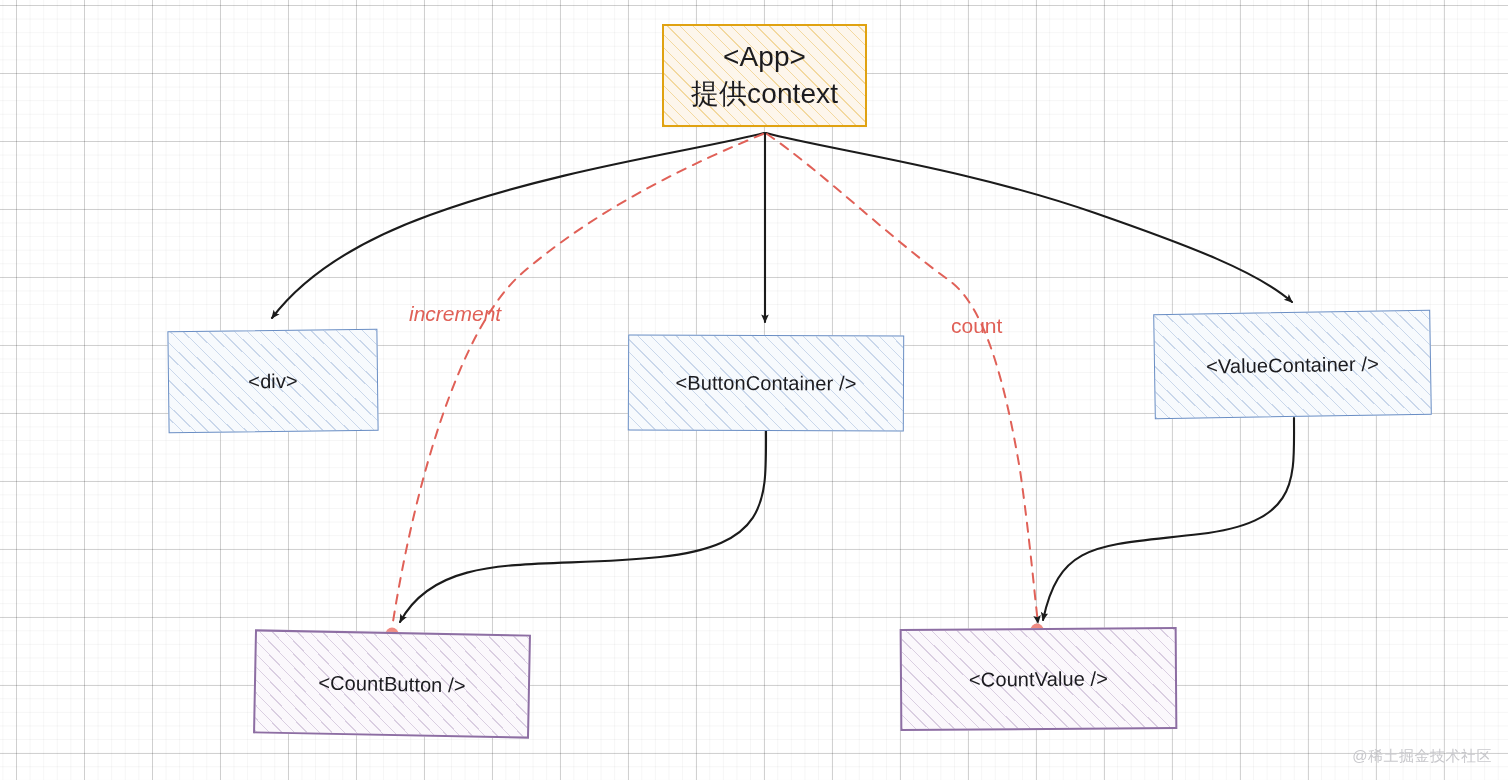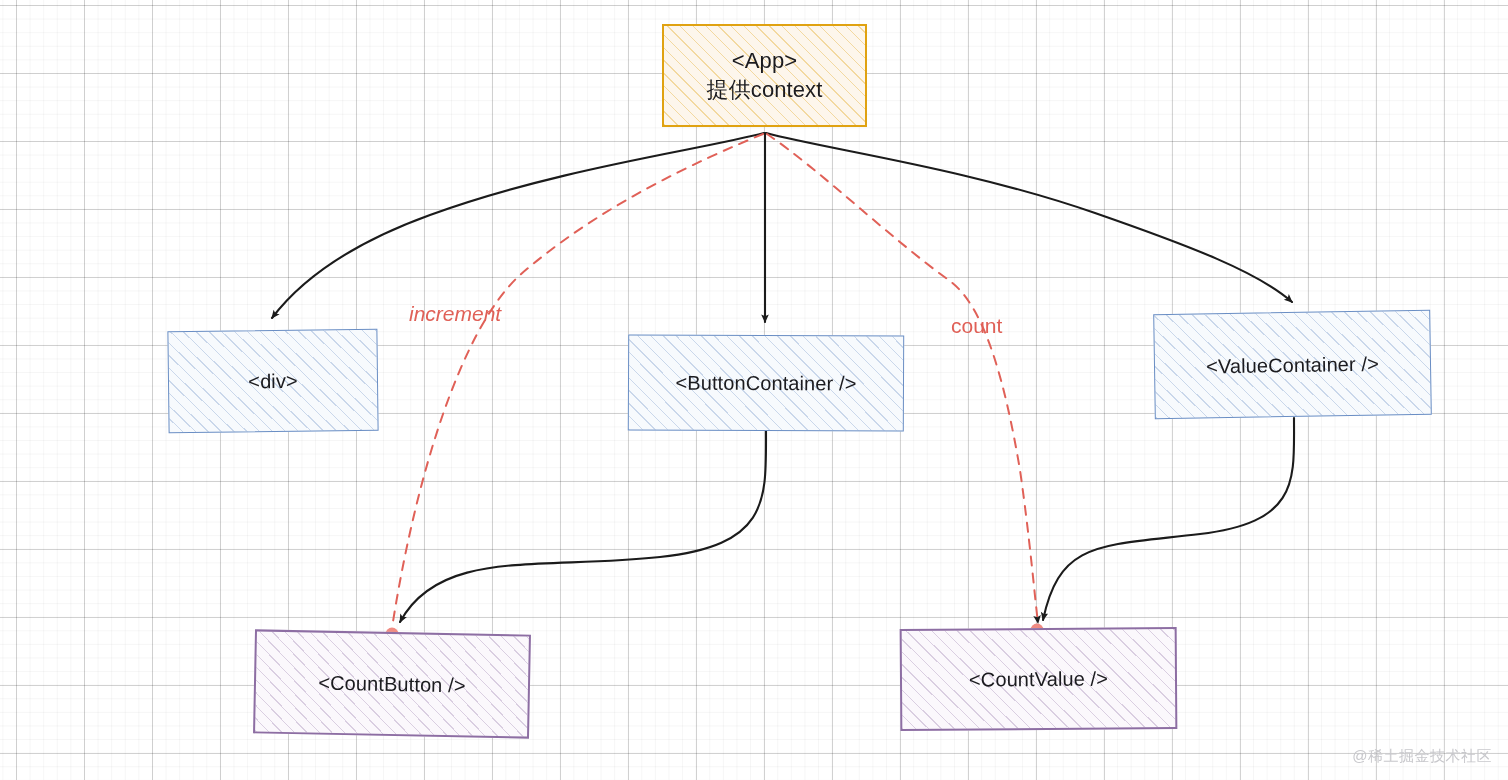--- a/index.html
+++ b/index.html
@@ -67,21 +67,21 @@
     border: 2px solid #e0a211;
     background-color: #fdf6ec;
     background-image: repeating-linear-gradient(
         45deg,
         rgba(224,162,17,0.35) 0px,
         rgba(224,162,17,0.35) 1px,
         transparent 1px,
         transparent 9px);
   }
   .node-app .node-label {
-    font-size: 22px;
+    font-size: 28px;
   }
   
   .node-blue {
     border: 1.6px solid #6a8ec4;
     background-color: #f7fafd;
     background-image: repeating-linear-gradient(
         45deg,
         rgba(106,142,196,0.32) 0px,
         rgba(106,142,196,0.32) 1px,
         transparent 1px,

